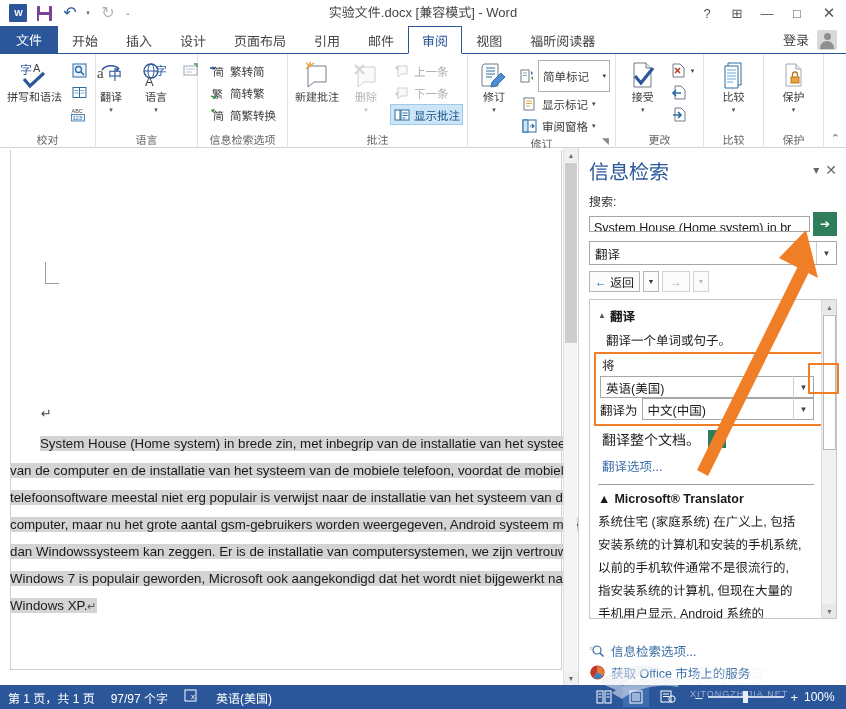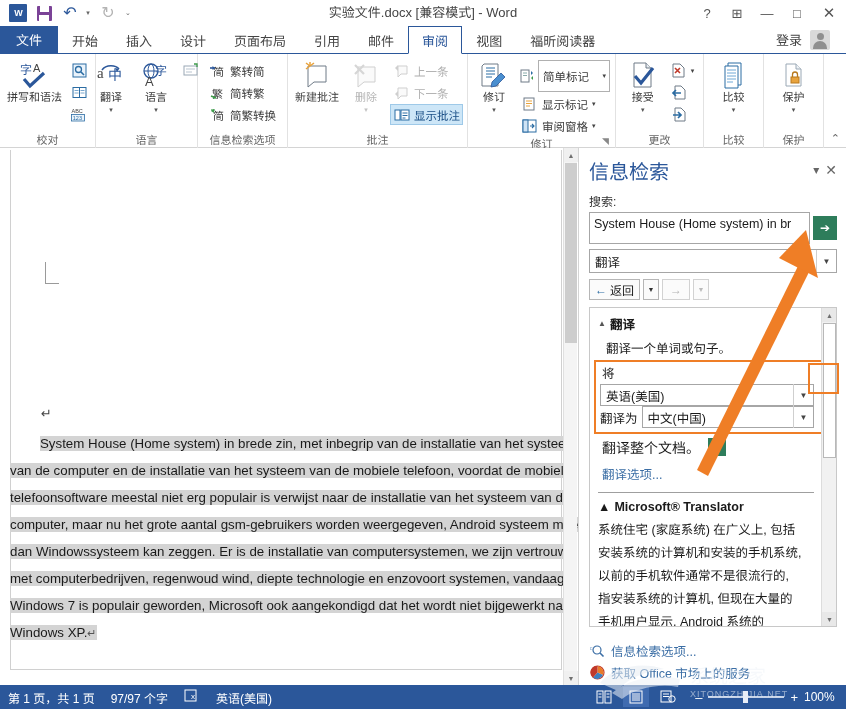--- a/index.html
+++ b/index.html
@@ -76,21 +76,21 @@
   .tab {
     font-size:13px; color:#444; padding:0 13px; display:flex; align-items:center;
     position:relative; border: 1px solid transparent; border-bottom:none;
   }
   .tab.active {
     color:#2b579a; background:#fff;
     border: 1px solid #2b579a; border-bottom: 1px solid #fff;
     margin-bottom:-1px; z-index:3;
   }
   .tabrow-right {
-    margin-left:auto; display:flex; align-items:center; gap:8px; padding-right:16px;
+    margin-left:auto; display:flex; align-items:center; gap:8px; padding-right:9px;
   }
   .signin { font-size:13px; color:#444; }
   .avatar {
     width:20px; height:20px; background:#d9d9d9; border-radius:2px; position:relative;
   }
   .avatar::before {
     content:''; position:absolute; left:6.5px; top:3px; width:7px; height:7px;
     border-radius:50%; background:#8f8f8f;
   }
   .avatar::after {
@@ -195,21 +195,21 @@
     font-size:20px; color:#2b579a; padding-left:10px; font-weight:normal;
   }
   .tp-hdr-btns { margin-left:auto; display:flex; align-items:center; gap:6px; padding-right:10px; }
   .tp-hdr-btns .b { font-size:12px; color:#666; }
   .tp-hdr-btns .b.x { font-size:14px; }
 
   .tp-body { position:absolute; left:0; top:44px; width:268px; height:455px; padding:0 10px; }
   .lbl-search { font-size:12px; color:#333; margin-bottom:3px; }
   .row { display:flex; align-items:center; }
   .search-input {
-    flex:1; height:32px; border:1px solid #a6a6a6; background:#fff;
+    flex:1; height:16px; border:1px solid #a6a6a6; background:#fff;
     font-size:12.5px; color:#1a1a1a; padding:0 4px; line-height:22px;
     overflow:hidden; white-space:nowrap;
   }
   .go-btn {
     width:24px; height:24px; margin-left:3px; background:#2e7d5b;
     display:flex; align-items:center; justify-content:center;
     color:#fff; font-size:12px;
   }
   .go-highlight {
     position:absolute; left:229px; top:215px; width:31px; height:31px;
@@ -720,21 +720,20 @@
       <div class="corner-mark"></div>
     </div>
     <div class="pilcrow-top">↵</div>
 
     <div class="doctext">
       <p><span class="sel">System House (Home system) in brede zin, met inbegrip van de installatie van het systeem</span></p>
       <p class="cont"><span class="sel">van de computer en de installatie van het systeem van de mobiele telefoon, voordat de mobiele</span></p>
       <p class="cont"><span class="sel">telefoonsoftware meestal niet erg populair is verwijst naar de installatie van het systeem van de</span></p>
       <p class="cont"><span class="sel">computer, maar nu het grote aantal gsm-gebruikers worden weergegeven, Android systeem meer</span></p>
       <p class="cont"><span class="sel">dan Windowssysteem kan zeggen. Er is de installatie van computersystemen, we zijn vertrouwd</span></p>
-      <p class="cont"><span class="sel">met computerbedrijven, regenwoud wind, diepte technologie en enzovoort systemen, vandaag</span></p>
       <p class="cont"><span class="sel">Windows 7 is populair geworden, Microsoft ook aangekondigd dat het wordt niet bijgewerkt naar</span></p>
       <p class="cont"><span class="sel"><span>Windows XP.</span><span class="pil">↵</span></span></p>
     </div>
 
     <div class="doc-vscroll">
       <div class="sb-arrow" style="top:0">▲</div>
       <div class="sb-thumb" style="top:15px; height:180px;"></div>
       <div class="sb-arrow" style="bottom:0">▼</div>
     </div>
   </div>

